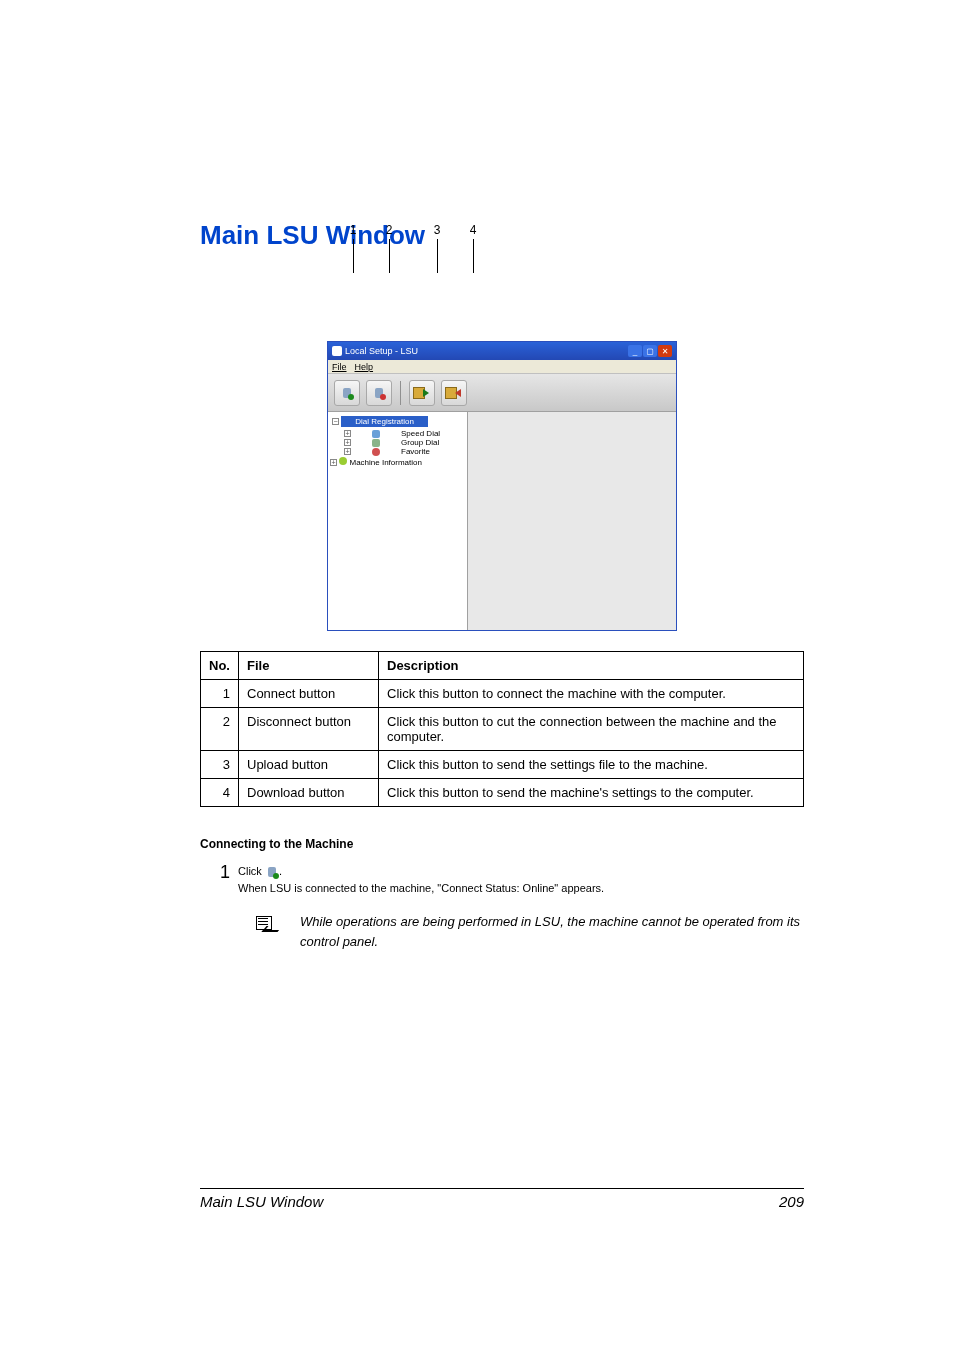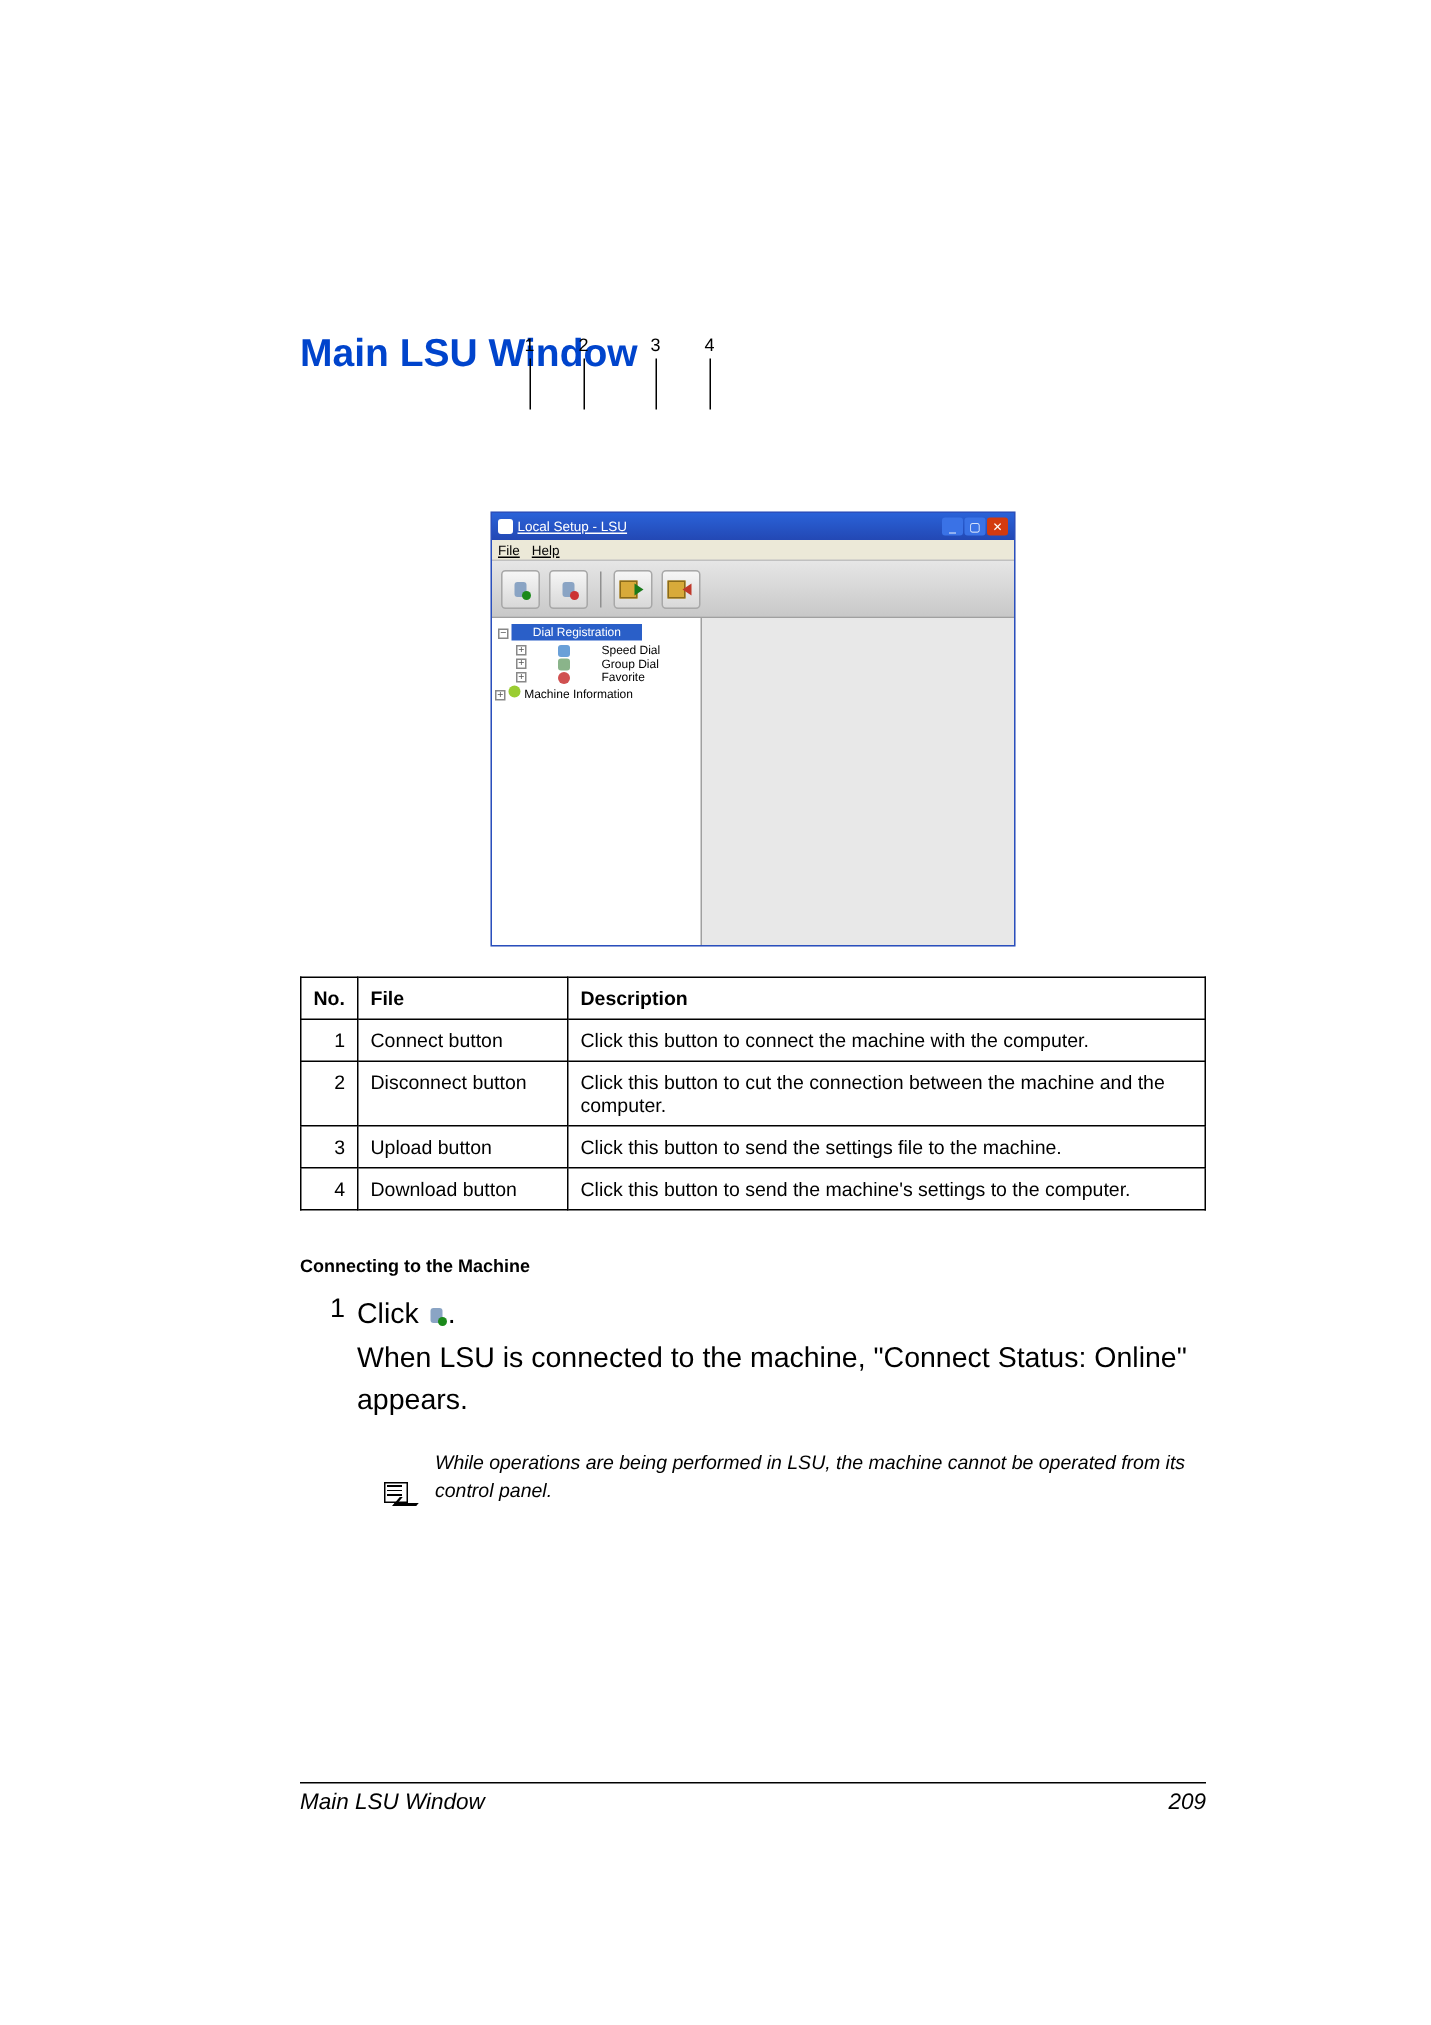--- a/index.html
+++ b/index.html
@@ -57,21 +57,21 @@
   }
   .titlebar {
     height: 18px;
     background: linear-gradient(#2a62d8, #2348b4);
     color: #fff;
     display: flex;
     align-items: center;
     padding: 0 4px;
     justify-content: space-between;
   }
-  .titlebar-left { display: flex; align-items: center; gap: 3px; text-decoration: underline; }
+  .titlebar-left { display: flex; align-items: center; gap: 3px; }
   .title-icon { width:10px; height:10px; background:#fff; border-radius:2px; }
   .tb-controls { display:flex; gap:1px; }
   .tb-btn { width:14px; height:12px; display:flex; align-items:center; justify-content:center; border-radius:2px; font-size:8px; color:#fff; }
   .tb-min { background:#3a72e6; }
   .tb-max { background:#3a72e6; }
   .tb-close { background:#d33a0f; }
   .menubar {
     height: 14px;
     background: #ece9d8;
     padding: 0 4px;
@@ -165,31 +165,31 @@
     margin-bottom: 12px;
   }
   .step {
     display:flex;
     align-items:flex-start;
     gap:8px;
     margin-bottom: 16px;
     padding-left: 20px;
   }
   .step-num { font-size:18px; font-weight:normal; line-height:1; }
-  .step-body { font-size:19px; line-height:1.5; }
+  .step-body { font-size:11px; line-height:1.5; }
   .step-icon {
     display:inline-block; width:14px; height:14px; vertical-align:middle; position:relative;
   }
   .step-icon::before { content:""; position:absolute; width:8px; height:10px; background:#8aa4c4; border-radius:2px; left:3px; top:2px;}
   .step-icon::after { content:""; position:absolute; width:6px; height:6px; border-radius:50%; right:0; bottom:0; background:#1b8a1b;}
 
   .note {
     display:flex;
-    align-items:flex-end;
-    gap:10px;
+    align-items:flex-start;
+    gap:20px;
     padding-left: 56px;
     font-size:13px;
     font-style: italic;
     line-height:1.5;
   }
   .note-icon {
     width:24px; height:18px; display:inline-block; position:relative; flex-shrink:0; margin-top:2px;
   }
   .note-icon::before {
     content:""; position:absolute; left:0; top:2px; width:14px; height:12px; border:1px solid #000;

